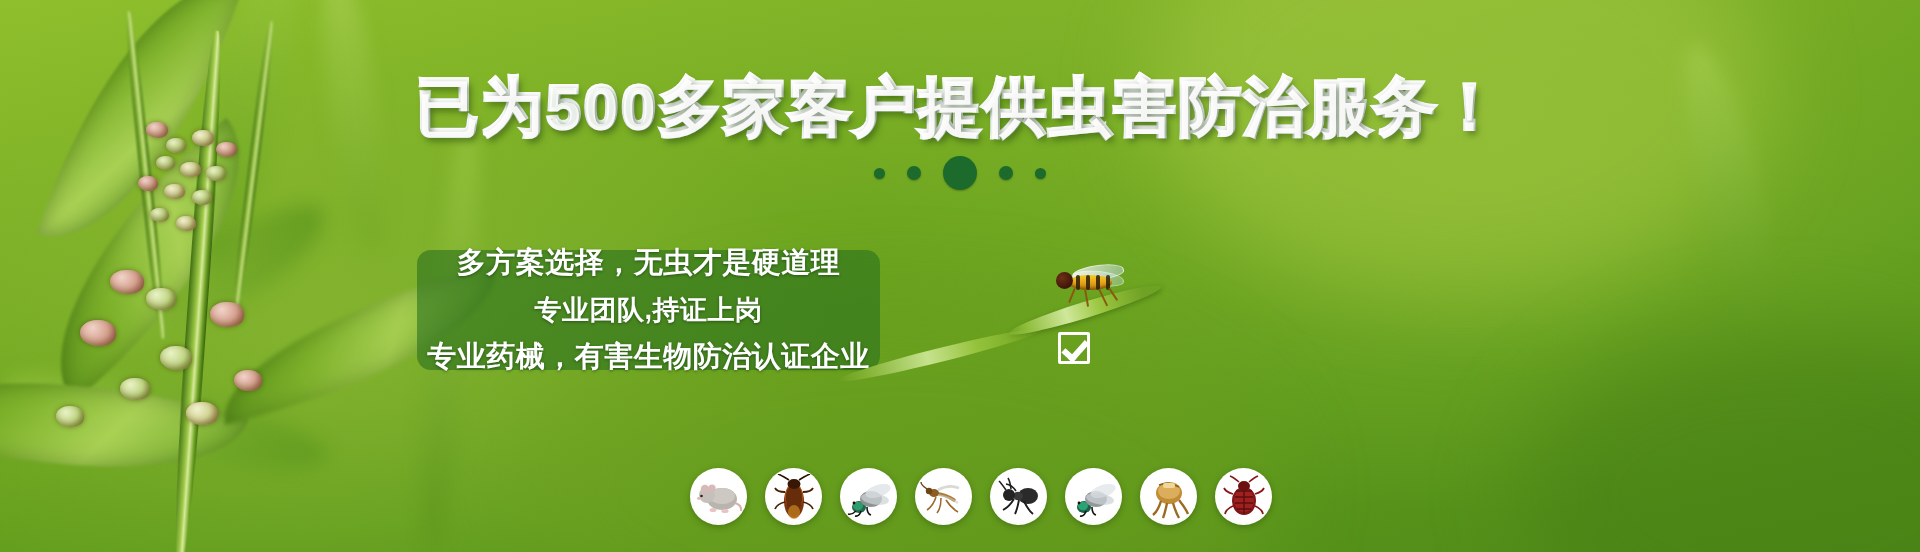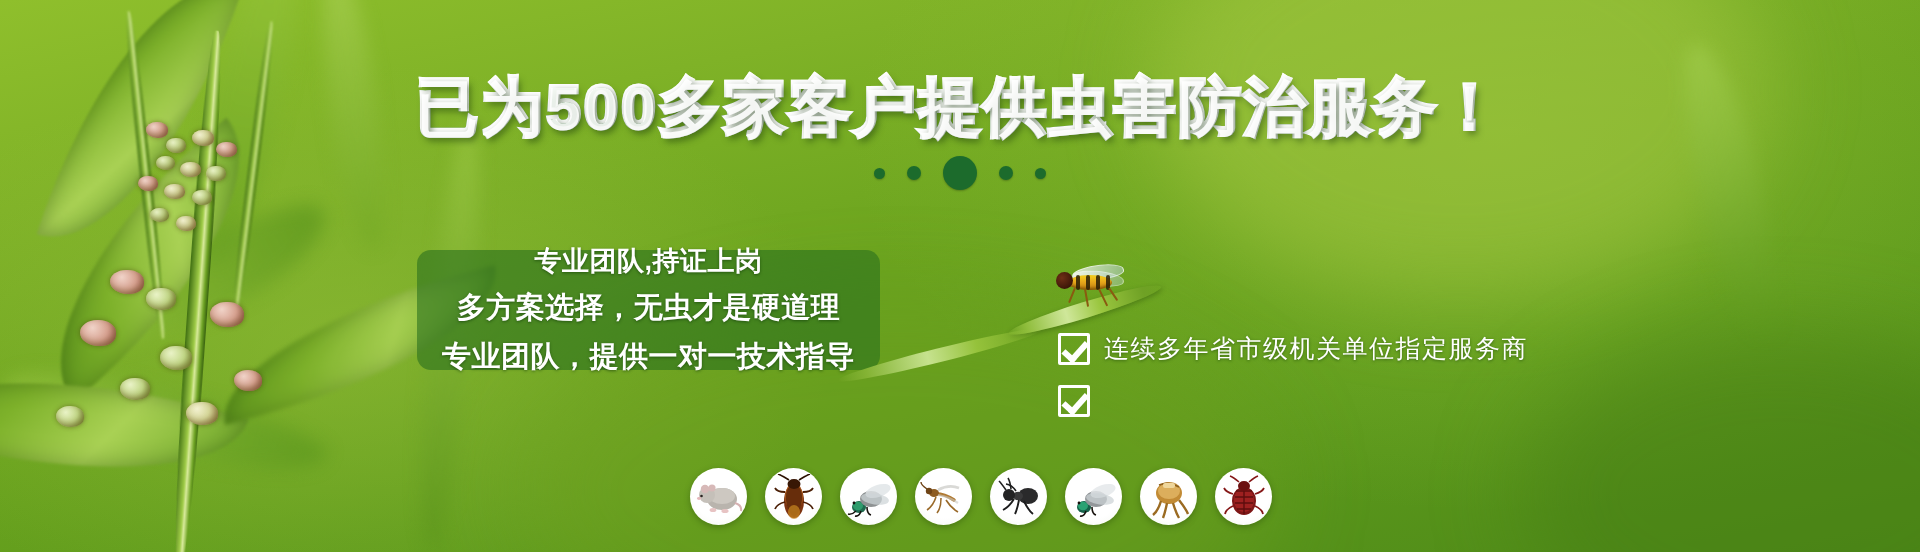--- a/index.html
+++ b/index.html
@@ -205,23 +205,23 @@
   <div class="dots">
     <span class="dot s"></span>
     <span class="dot m"></span>
     <span class="dot l"></span>
     <span class="dot m"></span>
     <span class="dot s"></span>
   </div>
 
   <div class="panel"></div>
   <div class="panel-lines">
+    <div class="pline l2">多方案选择，无虫才是硬道理</div>
     <div class="pline l1">专业团队,持证上岗</div>
-    <div class="pline l2">多方案选择，无虫才是硬道理</div>
-    <div class="pline l3">专业团队，提供一对一技术指导</div>
+    <div class="pline l3">专业药械，有害生物防治认证企业</div>
   </div>
 
   <div class="fly-scene">
     <div class="fly-leaf"></div>
     <div class="fly-leaf2"></div>
     <div class="fly">
       <div class="fly-wing"></div>
       <div class="fly-wing b"></div>
       <div class="fly-body"></div>
       <div class="fly-band" style="left:26px;"></div>
@@ -232,24 +232,20 @@
       <div class="fly-leg" style="left:24px;top:26px;height:16px;transform:rotate(22deg);"></div>
       <div class="fly-leg" style="left:34px;top:27px;height:18px;transform:rotate(-10deg);"></div>
       <div class="fly-leg" style="left:48px;top:27px;height:19px;transform:rotate(-26deg);"></div>
       <div class="fly-leg" style="left:58px;top:26px;height:15px;transform:rotate(-34deg);"></div>
     </div>
   </div>
 
   <div class="checklist">
     <div class="check-row">
       <span class="check-box"></span>
-      <span class="check-text">连续多年省市级机关单位指定服务商</span>
-    </div>
-    <div class="check-row">
-      <span class="check-box"></span>
     </div>
   </div>
 
   <div class="pests">
 
     <div class="pest">
       <svg width="48" height="40" viewBox="0 0 48 40">
         <ellipse cx="27" cy="22" rx="15" ry="11" fill="#b9b4ad"></ellipse>
         <ellipse cx="27" cy="19" rx="13" ry="8" fill="#cdc8c1"></ellipse>
         <circle cx="12" cy="18" r="8" fill="#c5c0b9"></circle>

